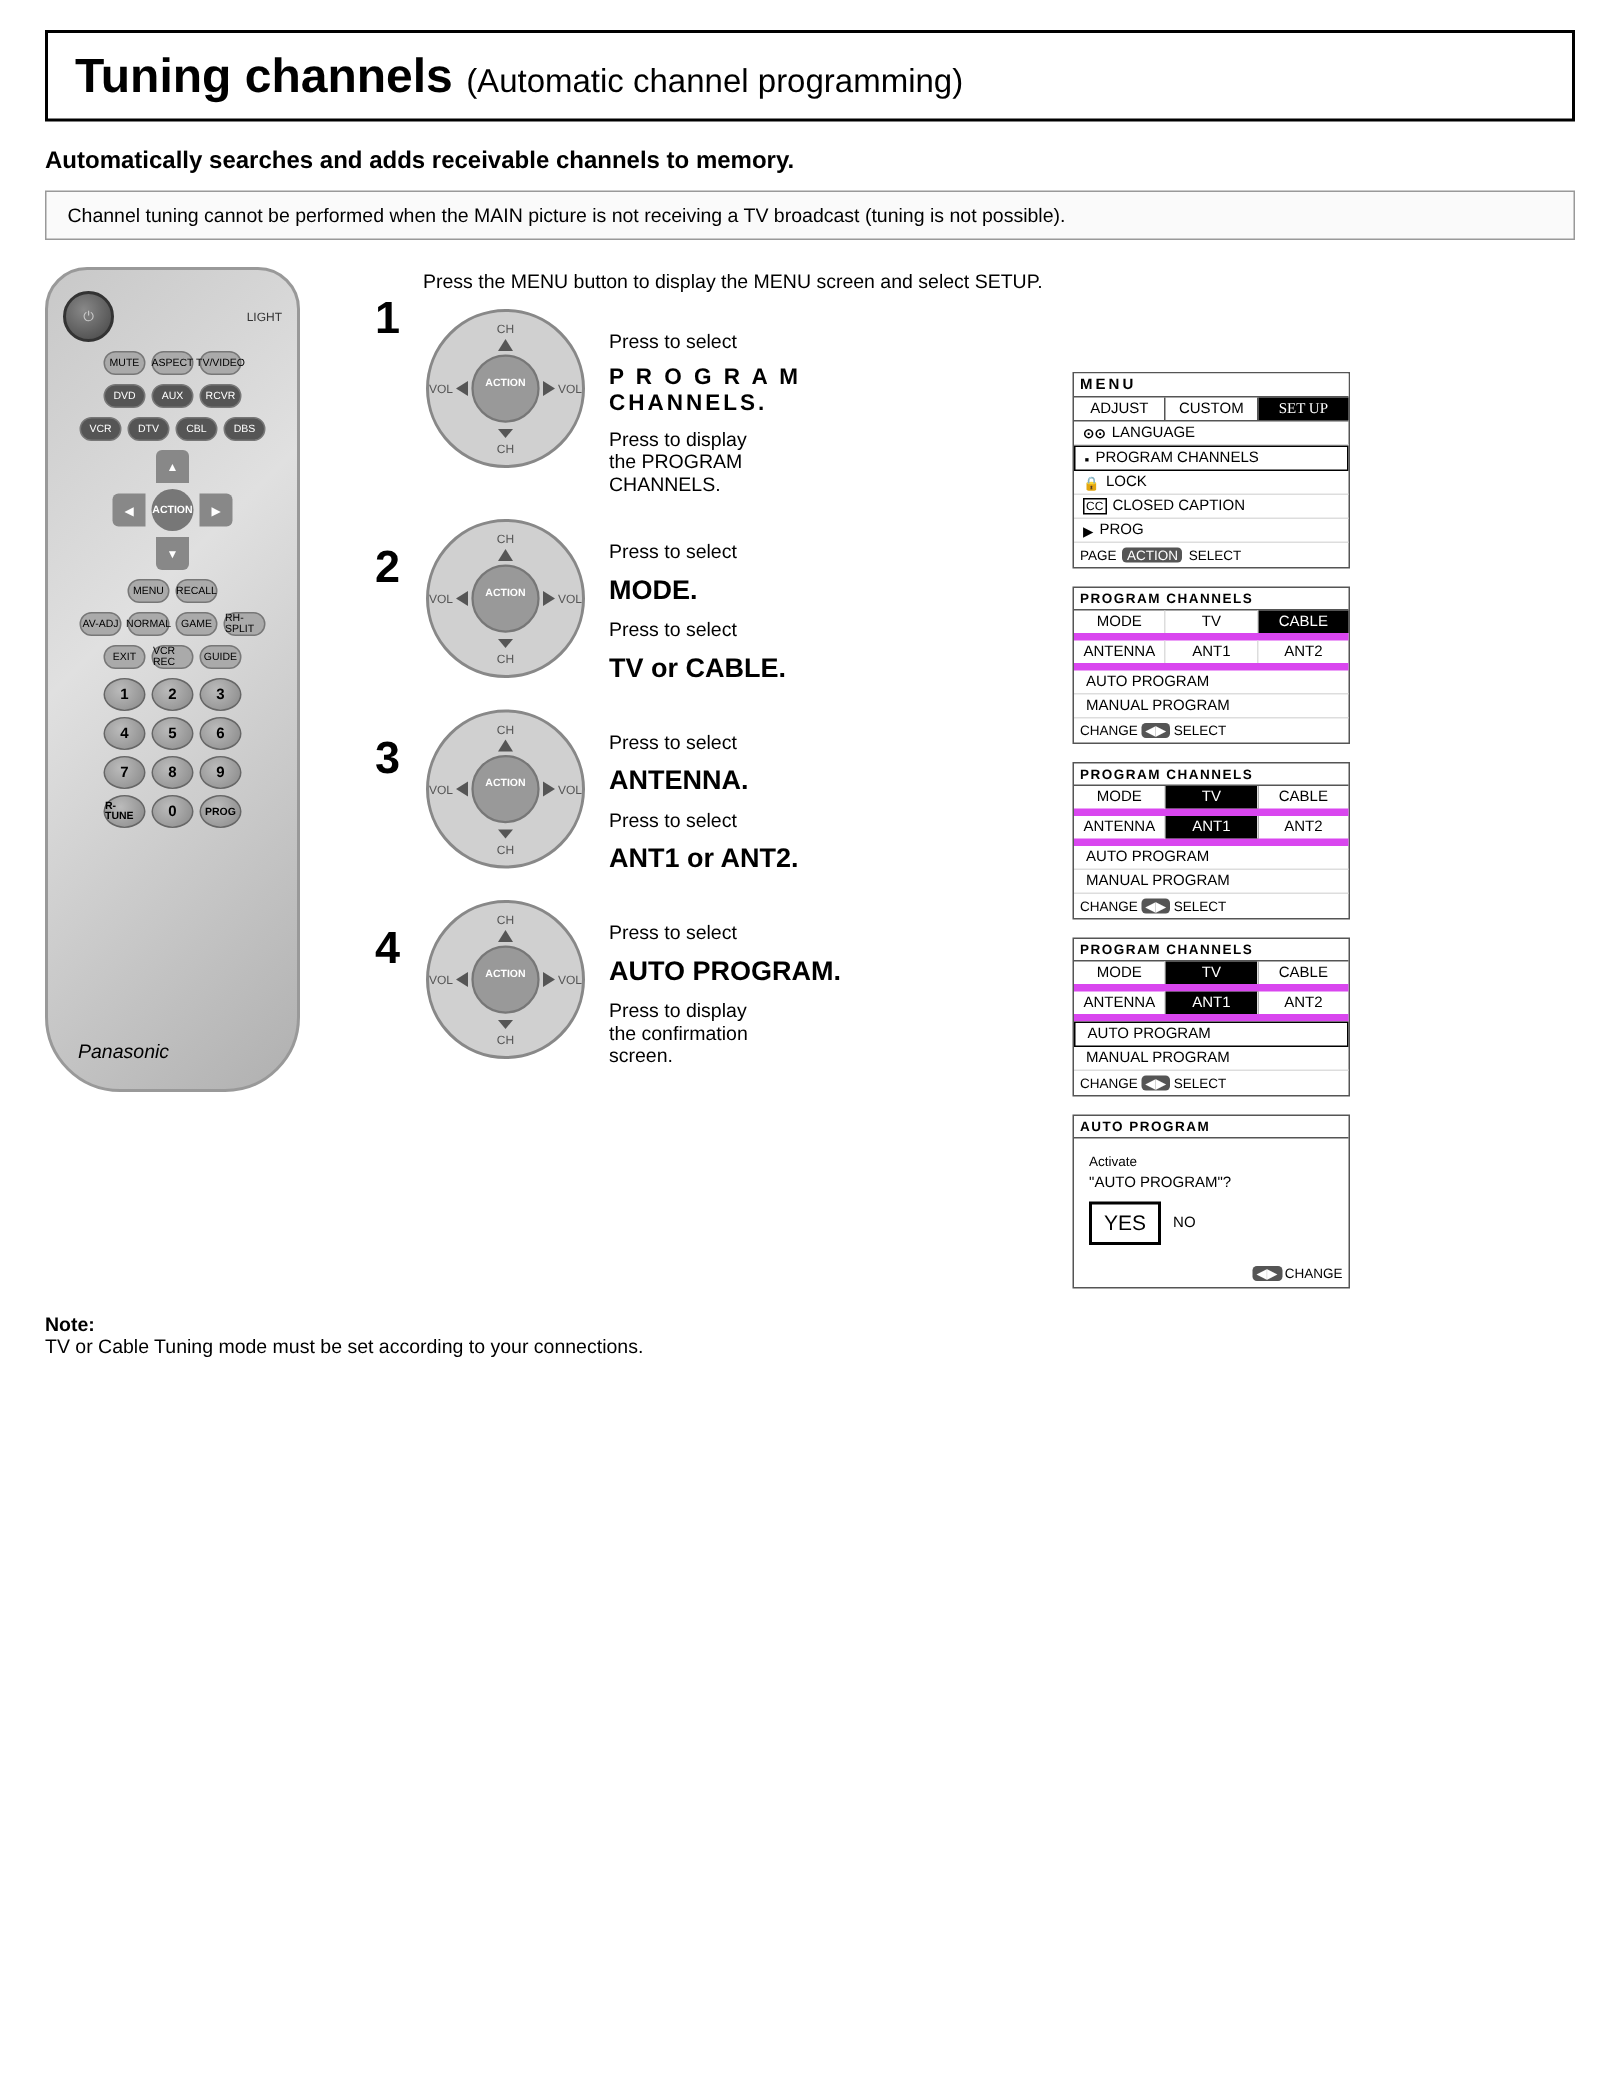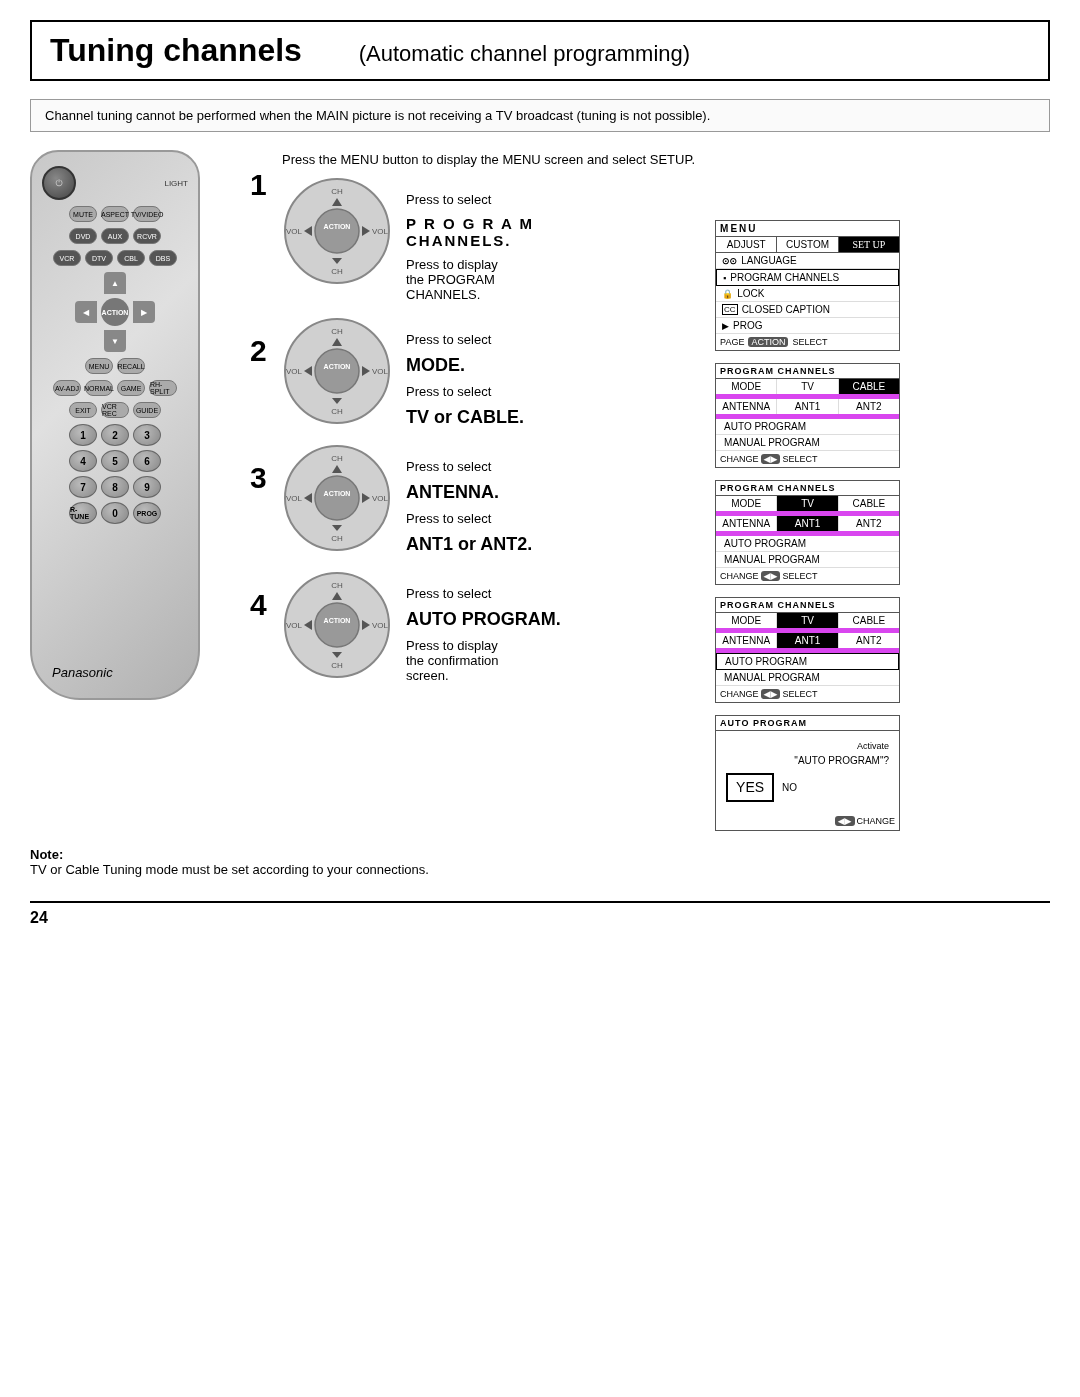--- a/index.html
+++ b/index.html
@@ -17,21 +17,20 @@
       padding: 10px 18px;
       margin-bottom: 18px;
     }
     .page-title {
       font-size: 32px;
       font-weight: bold;
     }
     .page-title span {
       font-size: 22px;
       font-weight: normal;
-      margin-left: 48px;
     }
     .subtitle {
       font-size: 16px;
       font-weight: bold;
       margin-bottom: 10px;
     }
     .notice-box {
       border: 1px solid #999;
       padding: 8px 14px;
       font-size: 13px;
@@ -152,21 +151,20 @@
       font-size: 9px;
       letter-spacing: 1px;
       padding: 2px 4px;
       border-bottom: 1px solid #555;
       font-weight: bold;
     }
     .auto-prog-screen .ap-body {
       padding: 8px 10px;
       font-size: 10px;
       line-height: 1.6;
-      text-align: right;
     }
     .auto-prog-screen .ap-body .activate { font-size: 9px; }
     .auto-prog-screen .ap-body .quoted { font-size: 10px; font-style: normal; }
     .ap-yes-no {
       display: flex;
       gap: 8px;
       margin: 4px 0;
       align-items: center;
     }
     .ap-yes {
@@ -396,20 +394,21 @@
 
 <div>
 
   <div class="page-title-box">
     <span class="page-title">
       <strong>Tuning channels</strong>
       <span>(Automatic channel programming)</span>
     </span>
   </div>
 
+  <div class="subtitle">Automatically searches and adds receivable channels to memory.</div>
 
   <div class="notice-box">Channel tuning cannot be performed when the MAIN picture is not receiving a TV broadcast (tuning is not possible).</div>
 
   <div class="main-content">
 
     <div class="remote-col">
       <div class="remote-body">
 
         <div class="r-power-row">
           <div class="r-power-btn">
@@ -722,17 +721,14 @@
 
     </div>
 
   </div>
 
   <div class="note-section">
     <span class="note-label">Note:</span><br>
     <span>TV or Cable Tuning mode must be set according to your connections.</span>
   </div>
 
-  <div class="page-num-bar">
-    <span>24</span>
-  </div>
 
 </div>
 
 </body></html>

